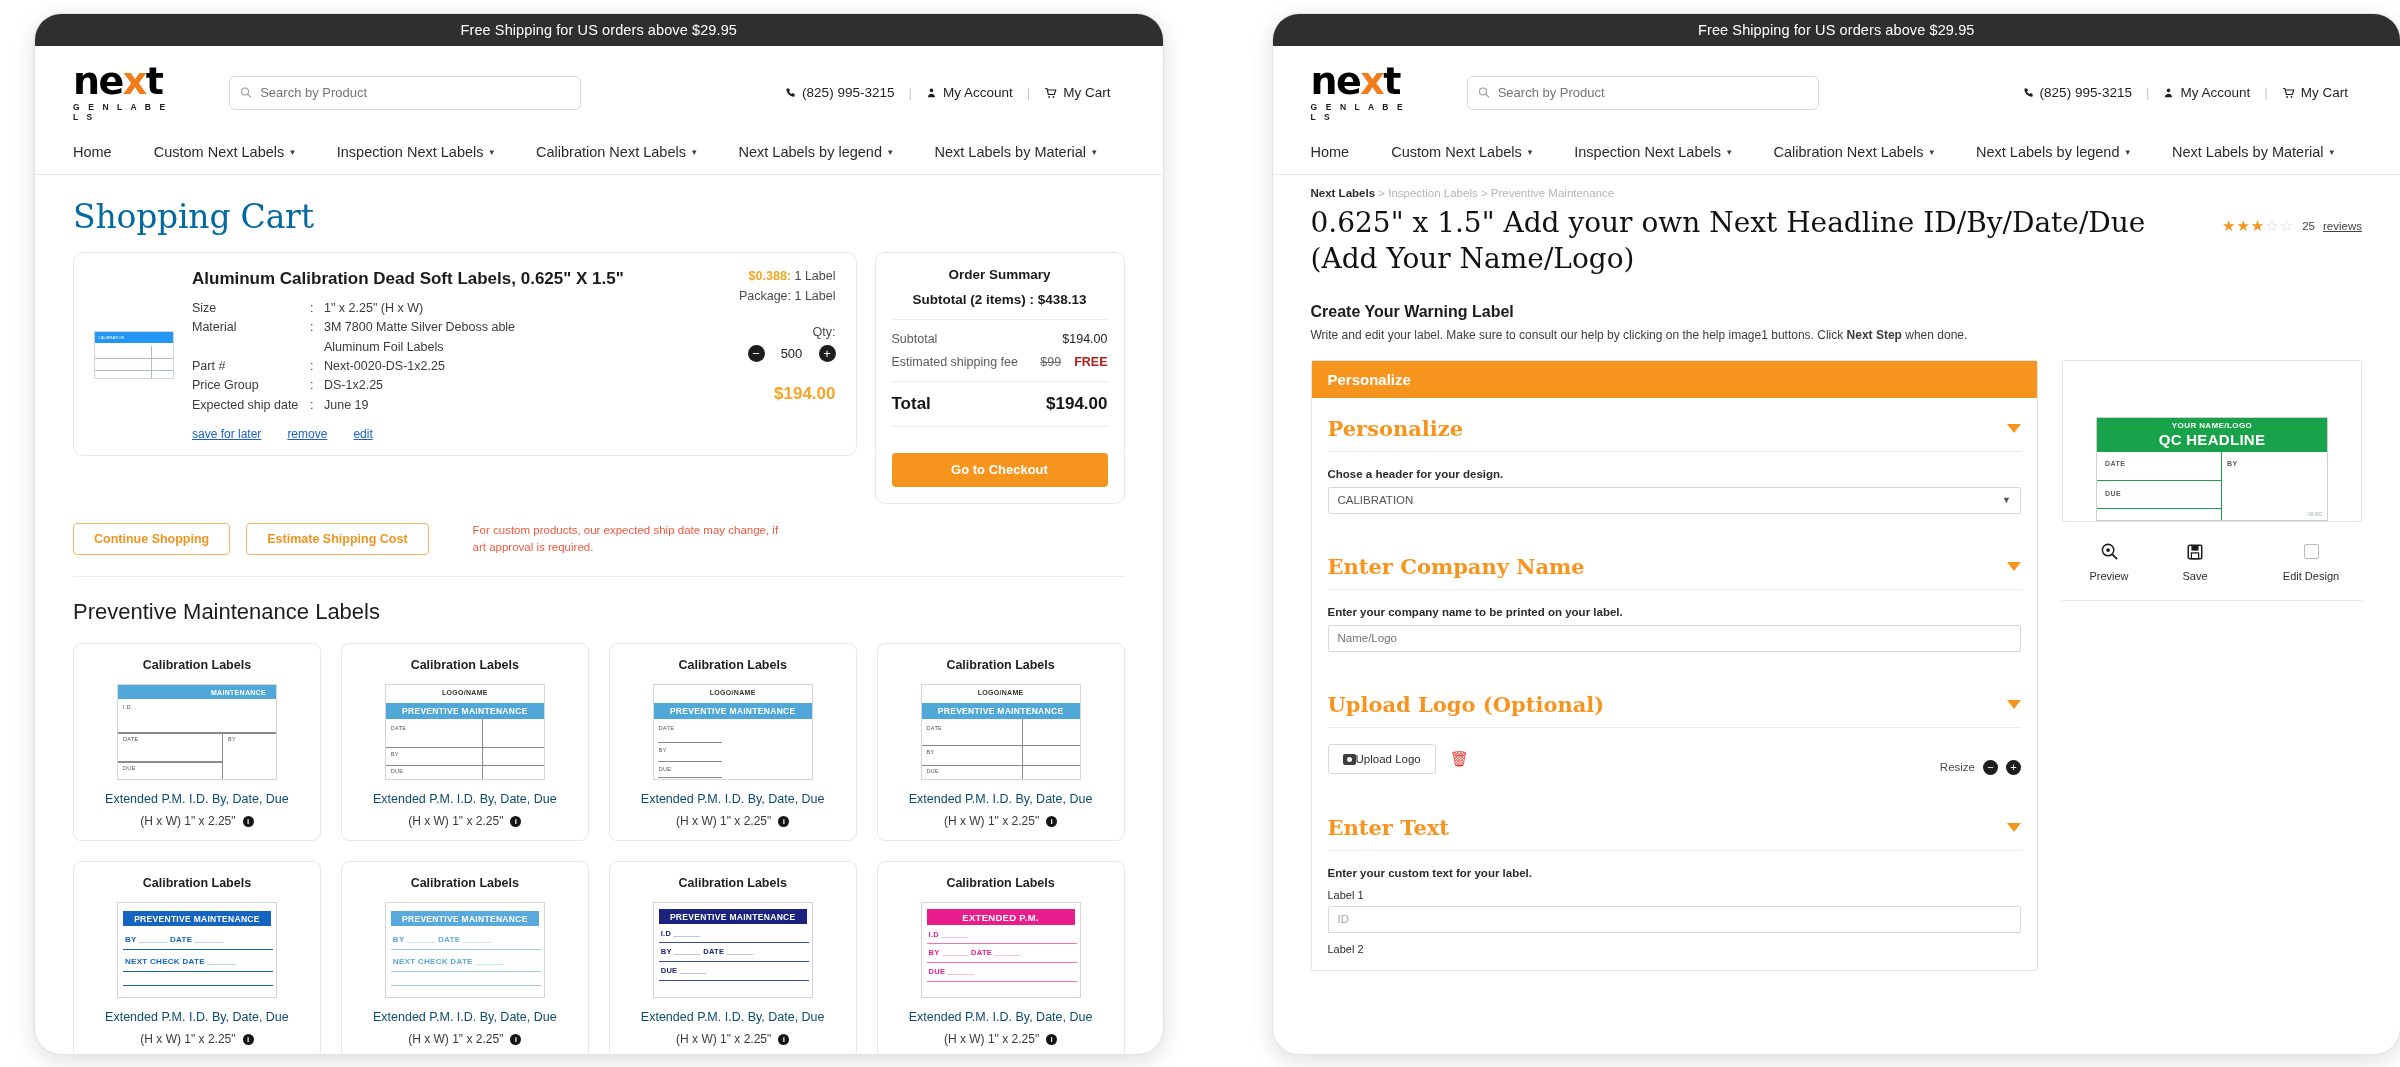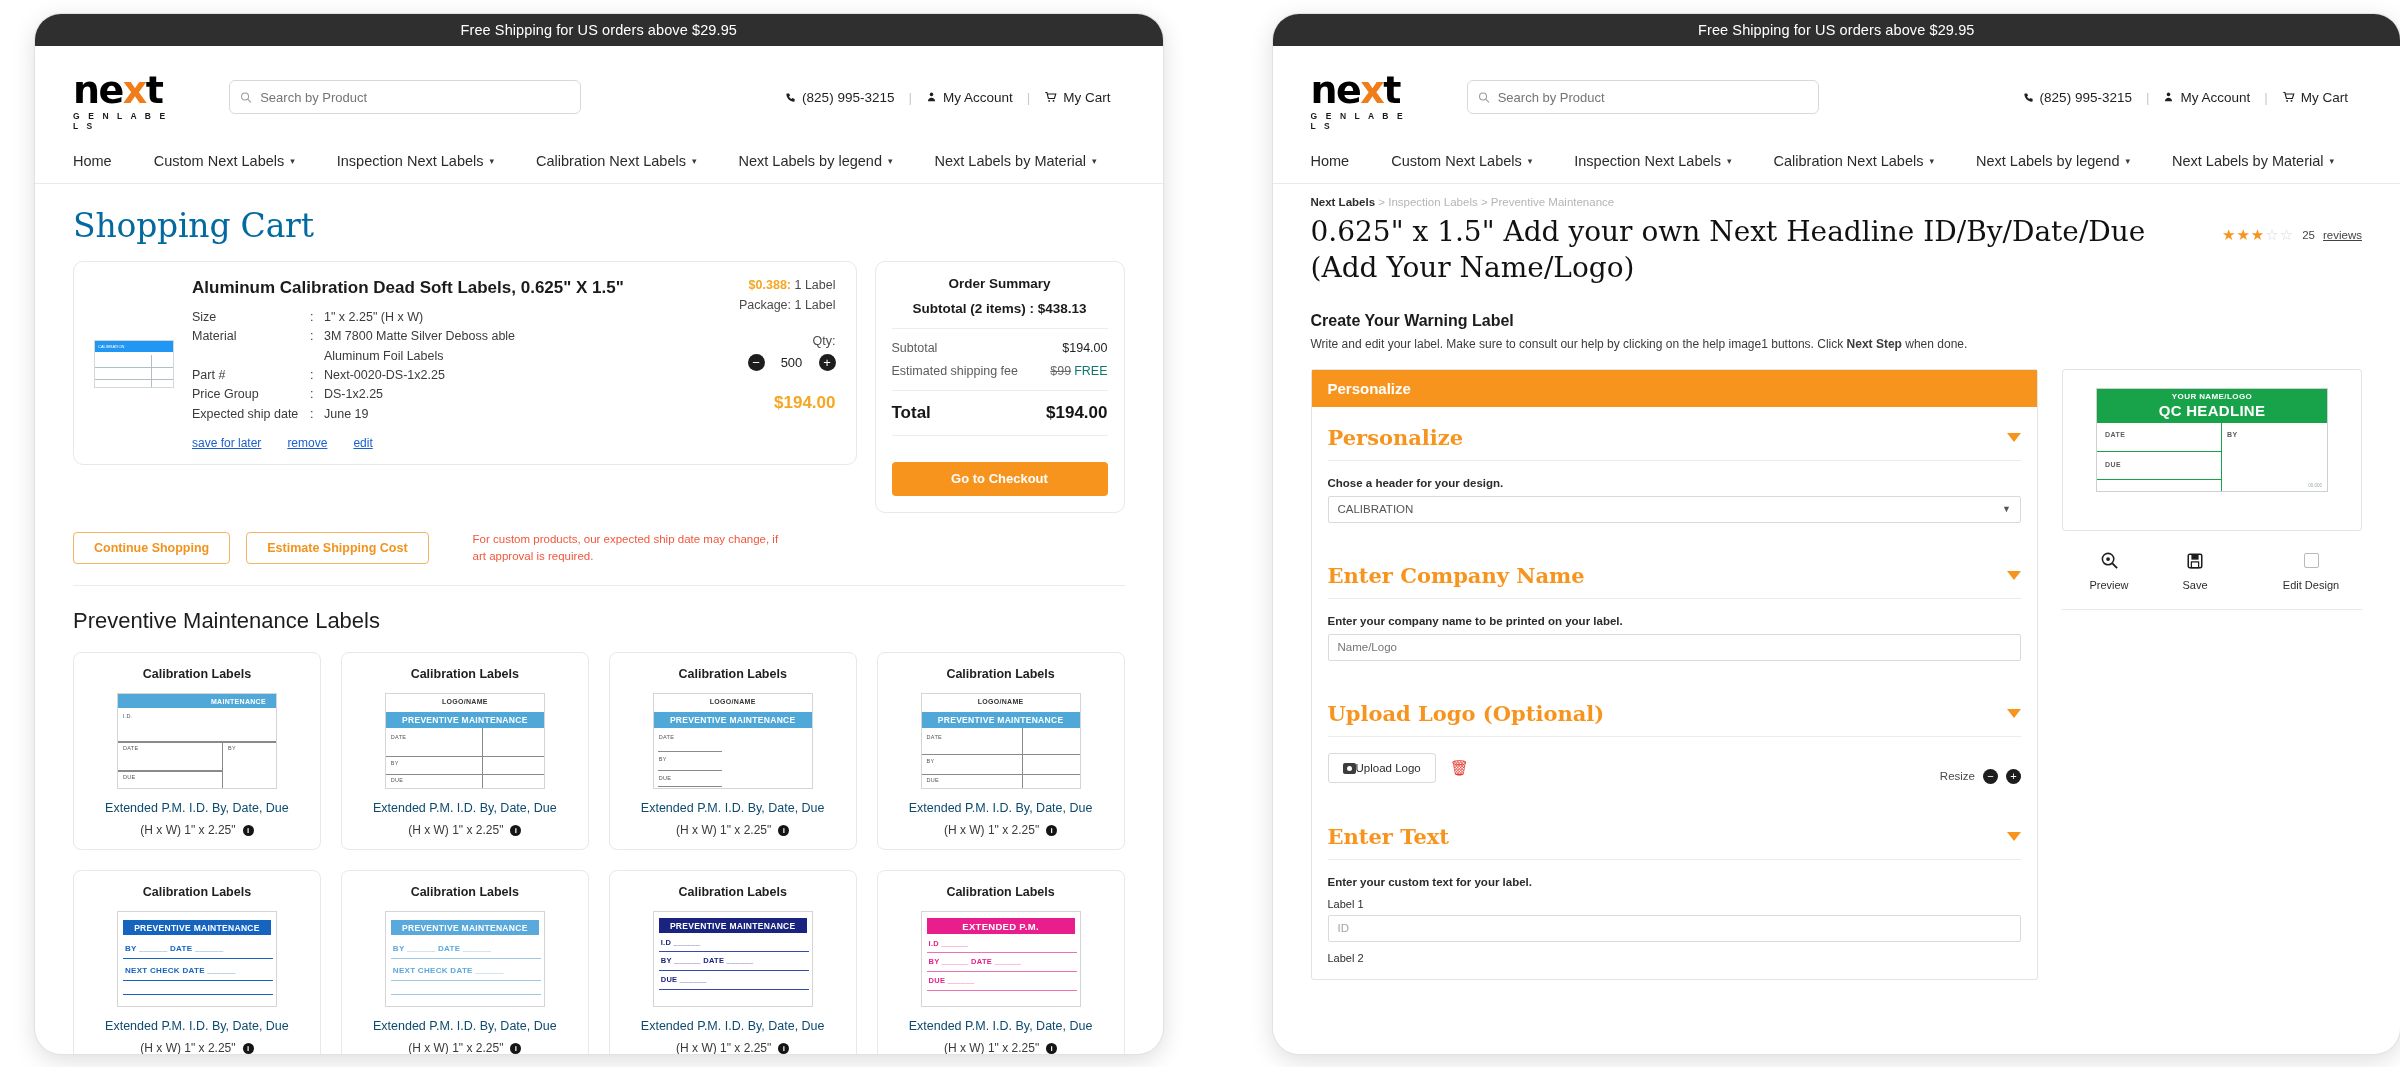--- a/index.html
+++ b/index.html
@@ -24,21 +24,21 @@
 
   .topbar {
     height: 32px; background: #2f2f2f; color: #fff;
     display: flex; align-items: center; justify-content: center;
     font-size: 14.5px; letter-spacing: .1px;
   }
 
   
   .header { display: flex; align-items: center; padding: 18px 38px 12px 38px; }
   .logo { width: 104px; flex: 0 0 auto; }
-  .logo-word { font-size: 38px; font-weight: 800; letter-spacing: -1.5px; line-height: .92; font-family:"DejaVu Sans", sans-serif;margin-top:9px;}
+  .logo-word { font-size: 38px; font-weight: 800; letter-spacing: -1.5px; line-height: .92; font-family:"DejaVu Sans", sans-serif;}
   .logo-word .o1 { color:#f07d1a; }
   .logo-sub { font-size: 8.5px; letter-spacing: 3.1px; color: #1a1a1a; font-weight: 700; margin-top: 3px;}
   .search-wrap { flex: 0 0 auto; margin-left: 52px; }
   .search {
     width: 352px; height: 34px; border: 1px solid #d8d8d8; border-radius: 6px;
     display: flex; align-items: center; padding: 0 10px; gap: 8px; background:#fff;
   }
   .search input {
     border: 0; outline: 0; font-size: 13px; color: #9b9b9b; width: 100%;
     font-family: "Liberation Sans", sans-serif; background: transparent;
@@ -101,21 +101,21 @@
   .summary {
     width: 250px; flex: 0 0 250px; border: 1px solid #e8e8e8; border-radius: 10px;
     padding: 14px 16px 16px 16px;
   }
   .summary h3 { font-size: 13.5px; text-align: center; color: #1b1b1b; }
   .summary .sub2 { font-size: 13.5px; text-align: center; margin-top: 10px; color: #1b1b1b; font-weight: 600;}
   .hr { height: 1px; background: #ececec; margin: 12px 0; }
   .srow { display: flex; justify-content: space-between; font-size: 12.5px; color: #5c5c5c; margin-bottom: 9px; }
   .srow .val { color: #222; }
   .strike { text-decoration: line-through; color: #6b6b6b; }
-  .free { color: #0f766e; font-weight: 400; margin-left: 3px;}
+  .free { color: #b91c1c; font-weight: 700; margin-left: 13px;}
   .trow { display: flex; justify-content: space-between; font-size: 17px; font-weight: 700; color: #161616; }
   .btn-checkout {
     margin-top: 14px; width: 100%; height: 34px; background: #f7941e; border: 0; border-radius: 4px;
     color: #fff; font-size: 13px; font-weight: 700; font-family: "Liberation Sans", sans-serif;
   }
 
   .actions { display: flex; align-items: center; gap: 16px; margin-top: 18px; }
   .btn-out {
     border: 1px solid #f3b561; color: #f0941f; background: #fff; border-radius: 4px;
     height: 32px; padding: 0 20px; font-size: 12.5px; font-weight: 600;
@@ -181,21 +181,21 @@
     display: flex; align-items: center; font-size: 11.5px; color: #2b2b2b;
     font-family: "Liberation Sans", sans-serif;
   }
   .ico-upl { width:13px;height:11px;background:#3c3c3c;border-radius:2px;position:relative;}
   .ico-upl::after{content:"";position:absolute;left:4px;top:3px;width:5px;height:5px;border-radius:50%;background:#fff;}
   .trash { color: #e43a2f; font-size: 15px; }
   .resize { margin-left: auto; display: flex; align-items: center; gap: 8px; font-size: 11.5px; color: #4a4a4a; margin-top: 16px; }
   .rz-btn { width:15px;height:15px;border-radius:50%;background:#1d1d1d;color:#fff;font-size:11px;display:flex;align-items:center;justify-content:center;line-height:1;}
 
   .prev-col { width: 300px; flex: 0 0 300px; }
-  .prev-box { border: 1px solid #e3e3e3; border-radius: 3px; padding: 18px; height: 162px; display:flex;align-items:flex-start;justify-content:center;}
+  .prev-box { border: 1px solid #e3e3e3; border-radius: 3px; height: 162px; display:flex;align-items:flex-end;justify-content:center;}
   .prev-label { width: 232px; height: 104px; border:1px solid #cfcfcf; position: relative; background: #fff; overflow:hidden;}
   .pl-green { position:absolute; left:0; right:0; top:0; height:34px; background:#18a34a; }
   .pl-yourname { position:absolute; top:3px; left:0; right:0; text-align:center; font-size:8px; color:#fff; font-weight:700; letter-spacing:.4px;}
   .pl-head { position:absolute; top:13px; left:0; right:0; text-align:center; font-size:15px; color:#fff; font-weight:800; letter-spacing:.3px;}
   .pl-t { position:absolute; font-size:7px; color:#5d5d5d; font-weight:700; letter-spacing:.5px;}
   .pl-l { position:absolute; background:#18a34a; }
   .pl-sm { position:absolute; right:5px; bottom:3px; font-size:4.5px; color:#9aa;}
 
   .prev-tools { display: flex; align-items: flex-start; margin-top: 18px; padding: 0 4px; }
   .tool { width: 86px; text-align: center; font-size: 11px; color: #2d2d2d; }

